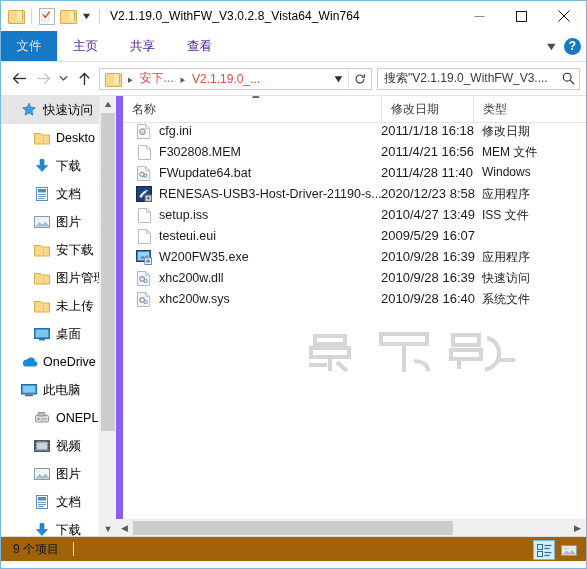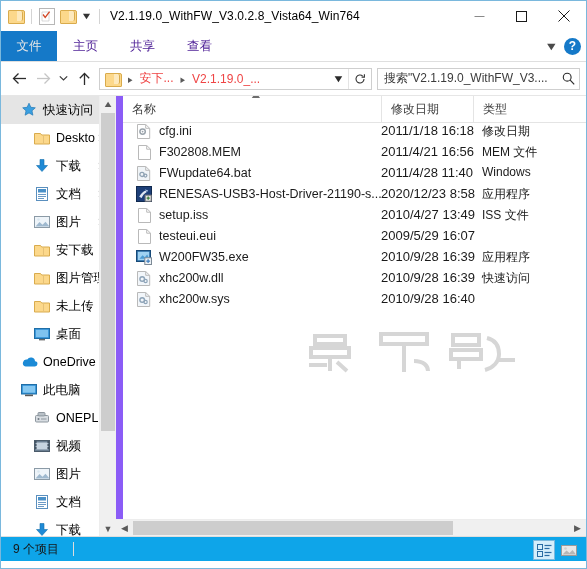--- a/index.html
+++ b/index.html
@@ -436,21 +436,21 @@
     left: 0; top: 1px;
     width: 320px;
     height: 14px;
     background: #cdcdcd;
   }
 
   
   .statusbar {
     position: relative;
     height: 25px;
-    background: #0ea5e9;
+    background: #a16207;
     border-top: 1px solid #dedede;
     display: flex;
     align-items: center;
     padding-left: 12px;
     box-sizing: border-box;
   }
   .status-text {
     font-size: 12px;
     color: #171717;
   }
@@ -916,20 +916,21 @@
                 <svg width="14" height="15" viewBox="0 0 14 15">
                   <path d="M0.5 0.5h8.2l4 3.8v10.2H0.5z" fill="#f2f6fa" stroke="#b9b9b9"></path>
                   <path d="M8.7 0.5v3.8h3.9" fill="none" stroke="#b9b9b9"></path>
                   <circle cx="5.2" cy="8" r="2.3" fill="none" stroke="#8ea4b8" stroke-width="1.4"></circle>
                   <circle cx="8.6" cy="10" r="1.6" fill="none" stroke="#8ea4b8" stroke-width="1.2"></circle>
                 </svg>
               </span>
               <span>xhc200w.sys</span>
             </div>
             <div class="cell-date">2010/9/28 16:40</div>
+            <div class="cell-type">系统文件</div>
           </div>
         </div>
     </div>
 
     <div class="hscroll">
       <div class="hs-arrow">◀</div>
       <div class="hs-track">
         <div class="hs-thumb"></div>
       </div>
       <div class="hs-arrow">▶</div>

